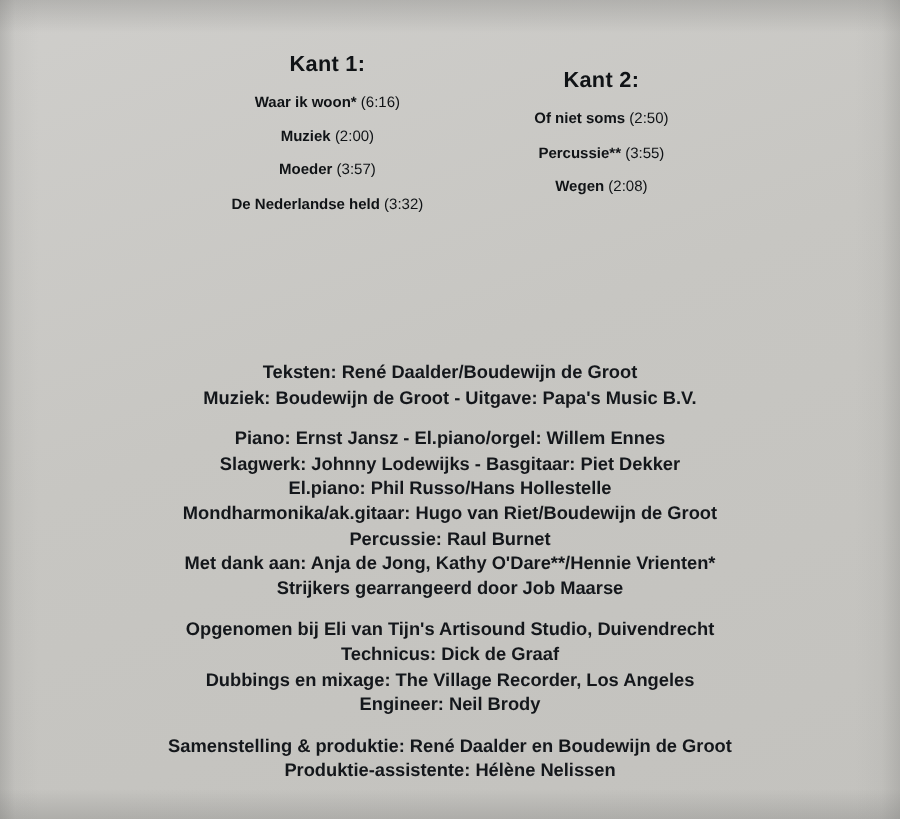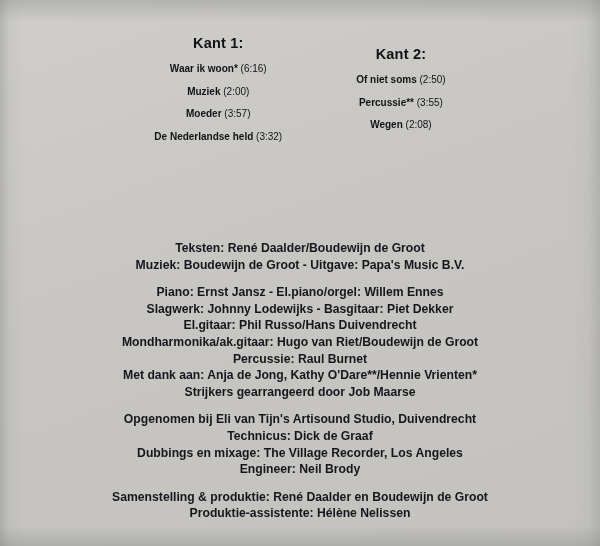--- a/index.html
+++ b/index.html
@@ -139,21 +139,21 @@
     <div class="credits">
 
       <div class="credit-block">
         <div class="credit-line">Teksten: René Daalder/Boudewijn de Groot</div>
         <div class="credit-line">Muziek: Boudewijn de Groot - Uitgave: Papa's Music B.V.</div>
       </div>
 
       <div class="credit-block">
         <div class="credit-line">Piano: Ernst Jansz - El.piano/orgel: Willem Ennes</div>
         <div class="credit-line">Slagwerk: Johnny Lodewijks - Basgitaar: Piet Dekker</div>
-        <div class="credit-line">El.gitaar: Phil Russo/Hans Duivendrecht</div>
+        <div class="credit-line">El.piano: Phil Russo/Hans Hollestelle</div>
         <div class="credit-line">Mondharmonika/ak.gitaar: Hugo van Riet/Boudewijn de Groot</div>
         <div class="credit-line">Percussie: Raul Burnet</div>
         <div class="credit-line">Met dank aan: Anja de Jong, Kathy O'Dare**/Hennie Vrienten*</div>
         <div class="credit-line">Strijkers gearrangeerd door Job Maarse</div>
       </div>
 
       <div class="credit-block">
         <div class="credit-line">Opgenomen bij Eli van Tijn's Artisound Studio, Duivendrecht</div>
         <div class="credit-line">Technicus: Dick de Graaf</div>
         <div class="credit-line">Dubbings en mixage: The Village Recorder, Los Angeles</div>

